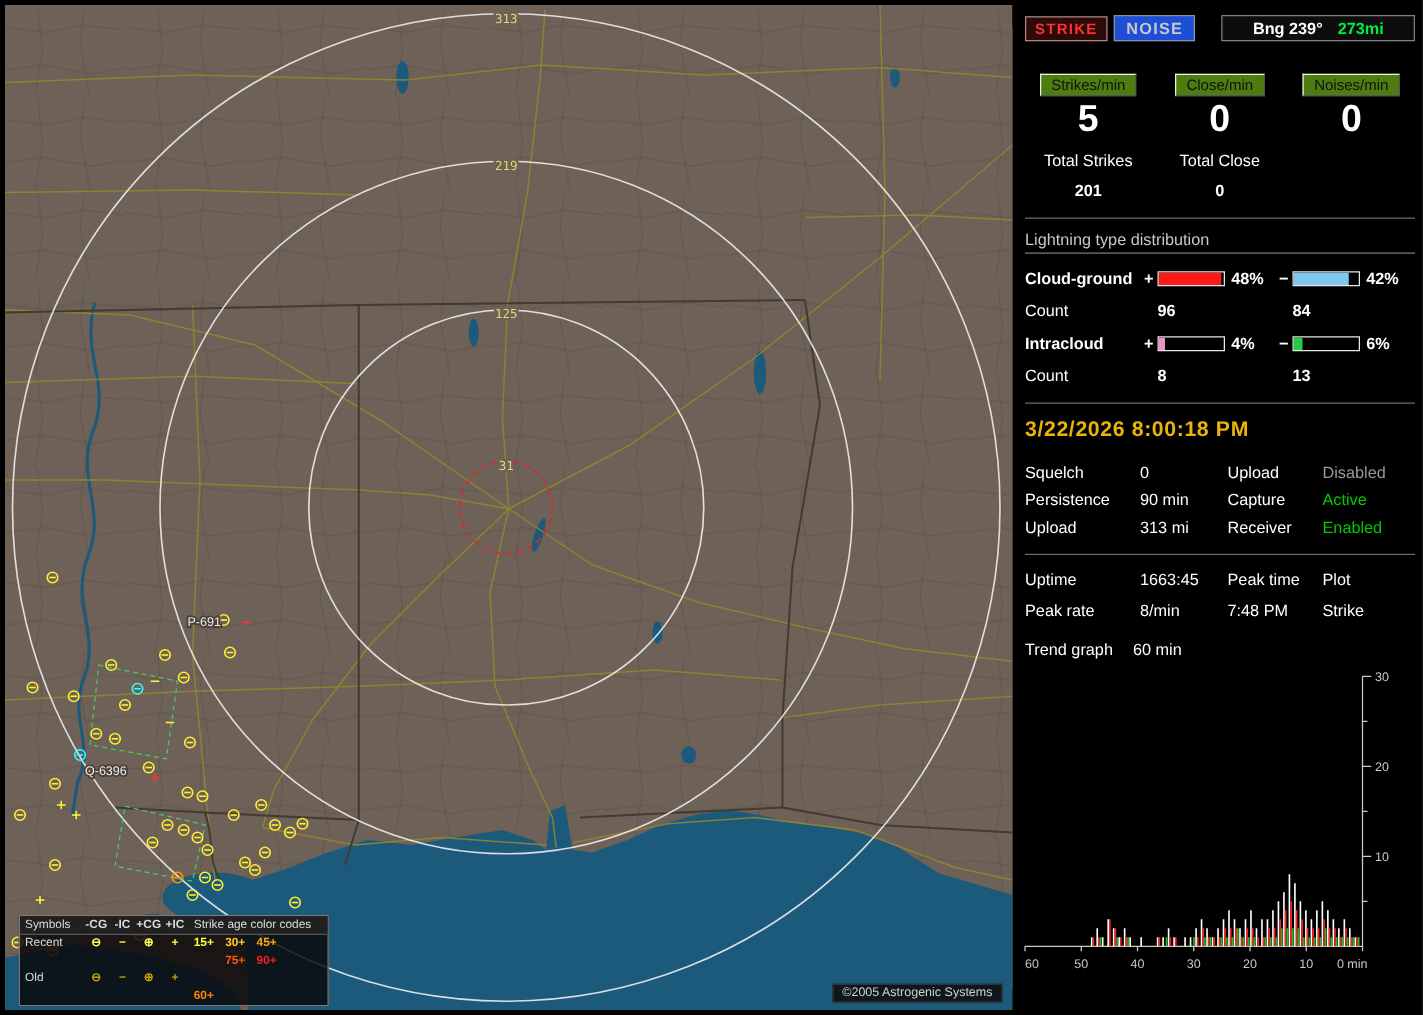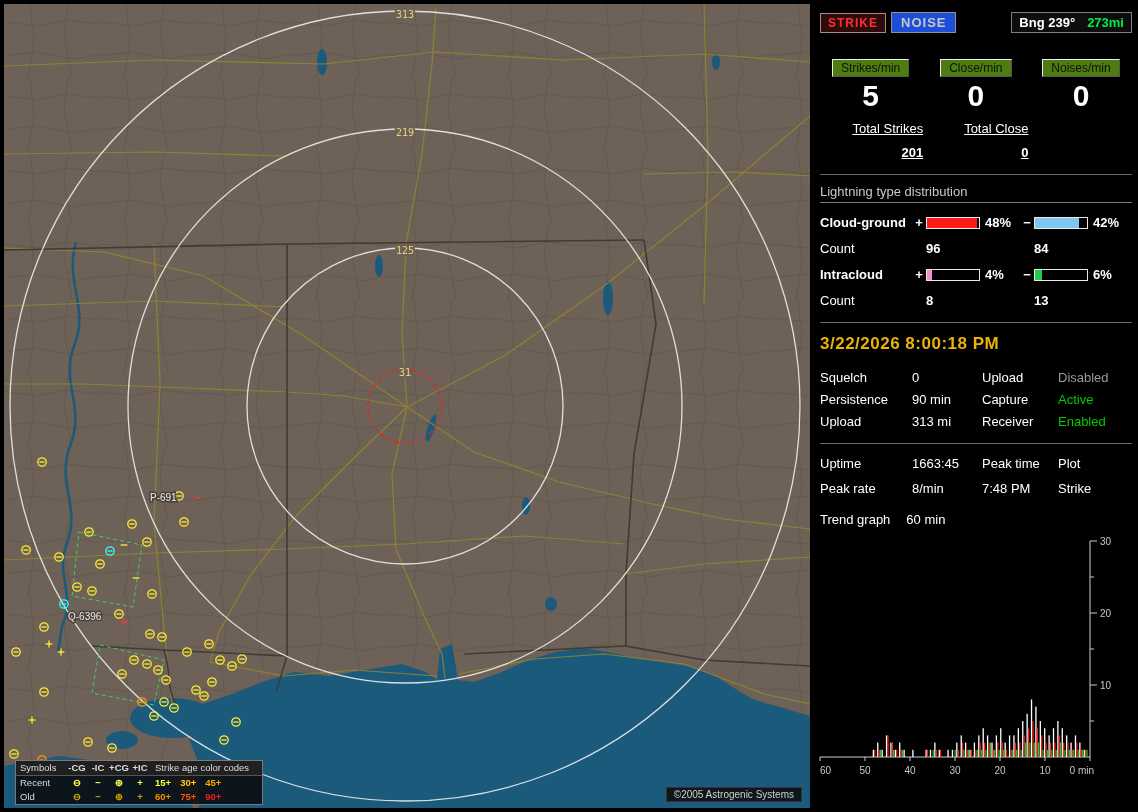--- a/index.html
+++ b/index.html
@@ -26,32 +26,32 @@
   .copyright{position:absolute;right:8px;bottom:6px;background:rgba(12,12,12,.85);color:#cfcfcf;
     font-size:10px;padding:1px 7px;border:1px solid #333;}
 
   
   .panel{width:316px;color:#fff;font-size:13px;flex:none;}
   .panel-top{display:flex;gap:5px;align-items:center;margin:8px 2px 0 2px;}
   .strike-btn{background:#2e0a0a;color:#ff3030;border:1px solid #a88;font-weight:bold;font-size:12px;
     padding:2px 7px;letter-spacing:1px;font-family:"Liberation Sans",sans-serif;cursor:pointer;}
   .noise-btn{background:#1d4ed8;color:#c8c8c8;border:1px solid #909090;font-weight:bold;font-size:13px;
     padding:2px 9px;letter-spacing:1px;font-family:"Liberation Sans",sans-serif;cursor:pointer;}
-  .bearing-box{margin-left:auto;background:#0d0d0d;border:1px solid #808080;padding:2px 7px;
+  .bearing-box{margin-left:auto;background:#0d0d0d;border:1px solid #808080;padding:2px 24px;
     font-weight:bold;display:flex;gap:12px;font-size:13px;}
   .bearing-dist{color:#00ee44;}
 
   .rates-row{display:flex;margin-top:26px;}
   .rate-col{width:33.3%;text-align:center;}
   .rate-btn{display:inline-block;background:#4d7c0f;color:#111;font-size:12px;padding:1px 8px;
     border-style:solid;border-width:1px;border-color:#eee #555 #555 #eee;cursor:pointer;font-family:"Liberation Sans",sans-serif;}
   .rate-value{font-size:30px;font-weight:bold;margin-top:2px;text-align:center;}
 
   .totals-row{display:flex;margin-top:8px;}
-  .total-col{width:33.3%;text-align:right;text-decoration:underline;}
+  .total-col{width:33.3%;text-align:center;}
   .total-value{font-weight:bold;margin-top:9px;}
 
   hr.sep{border:none;border-top:1px solid #6a6a6a;margin:14px 2px 0 2px;}
 
   .dist-title{color:#c8c8c8;margin:9px 2px 0 2px;padding-bottom:3px;border-bottom:1px solid #7a7a7a;}
 
   .dist-grid{display:grid;grid-template-columns:92px 14px 56px 38px 14px 56px 36px;
     align-items:center;margin:12px 2px 0 2px;row-gap:11px;}
   .dist-label{font-weight:bold;}
   .sign{font-weight:bold;text-align:center;}
@@ -368,21 +368,21 @@
           <span style="color: rgb(255, 170, 0);">45+</span>
         </span>
       </div>
       <div class="lg-row">
         <span>Old</span>
         <span class="lg-sym" style="color: rgb(201, 164, 0);">⊖</span>
         <span class="lg-sym" style="color: rgb(201, 164, 0);">−</span>
         <span class="lg-sym" style="color: rgb(201, 164, 0);">⊕</span>
         <span class="lg-sym" style="color: rgb(201, 164, 0);">+</span>
         <span class="lg-ages">
-          <span style="color: rgb(255, 136, 0);">60+</span>
+          <span style="color: rgb(255, 136, 0); margin-top: 28px;">60+</span>
           <span style="color: rgb(255, 85, 17);">75+</span>
           <span style="color: rgb(255, 26, 26);">90+</span>
         </span>
       </div>
     </div>
 
     <div class="copyright">©2005 Astrogenic Systems</div>
   </div>
 
   <div class="panel">

